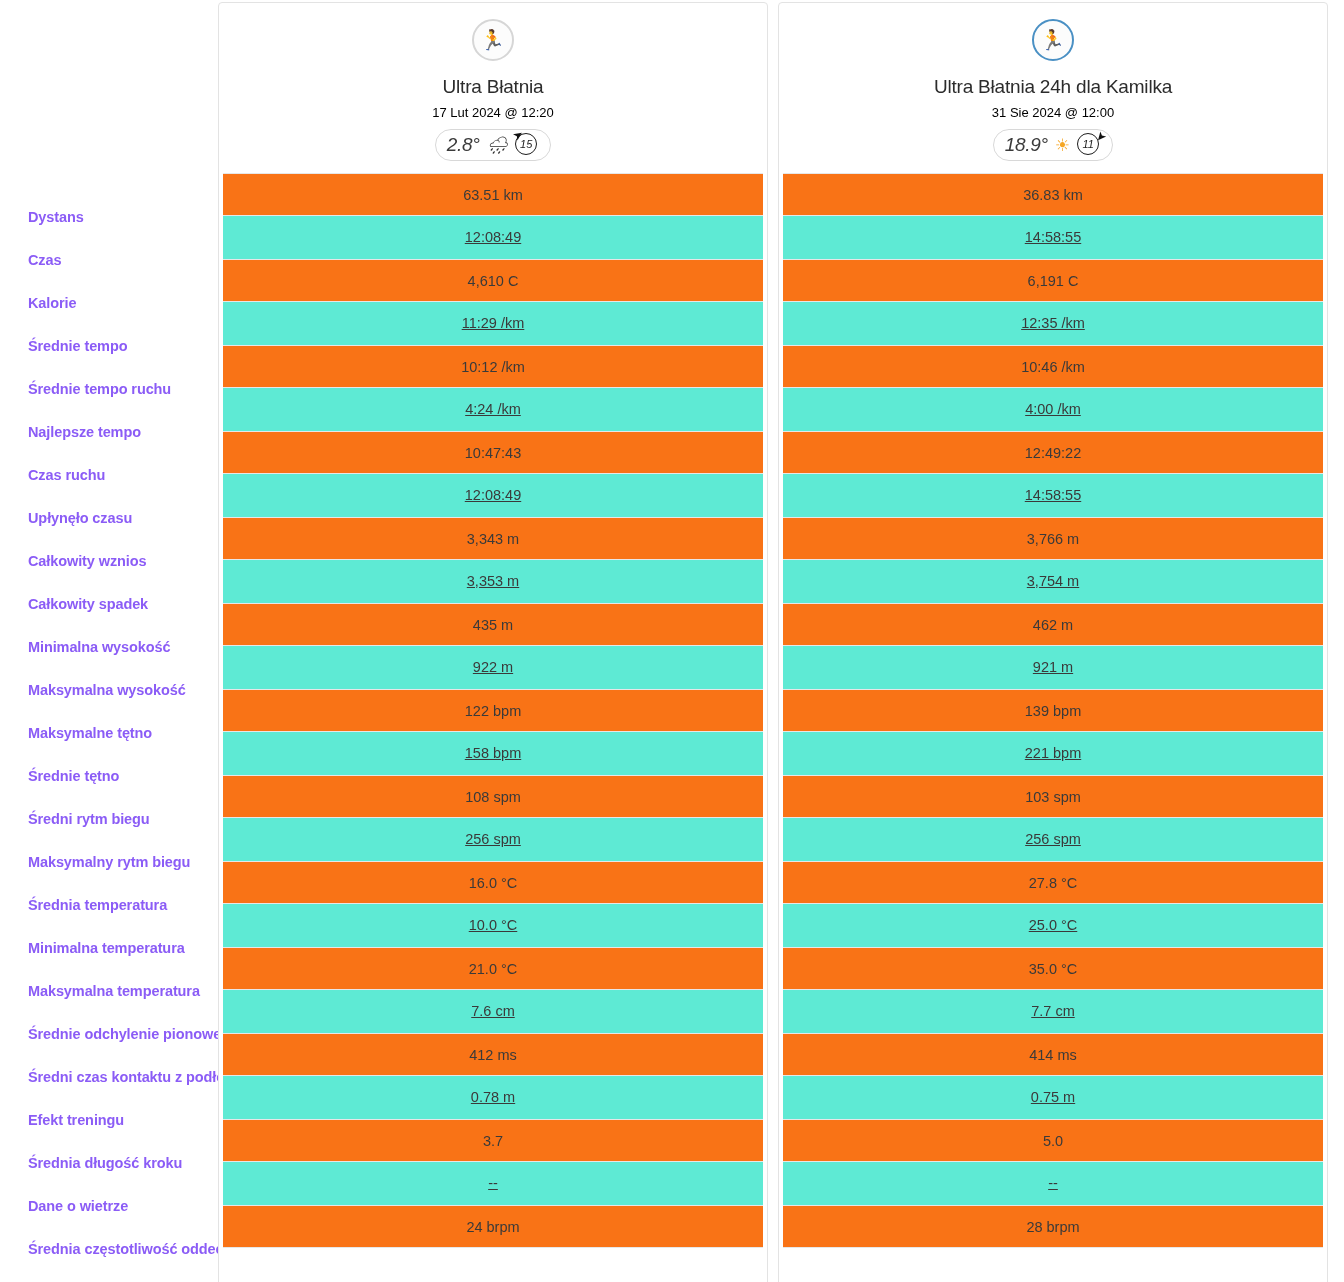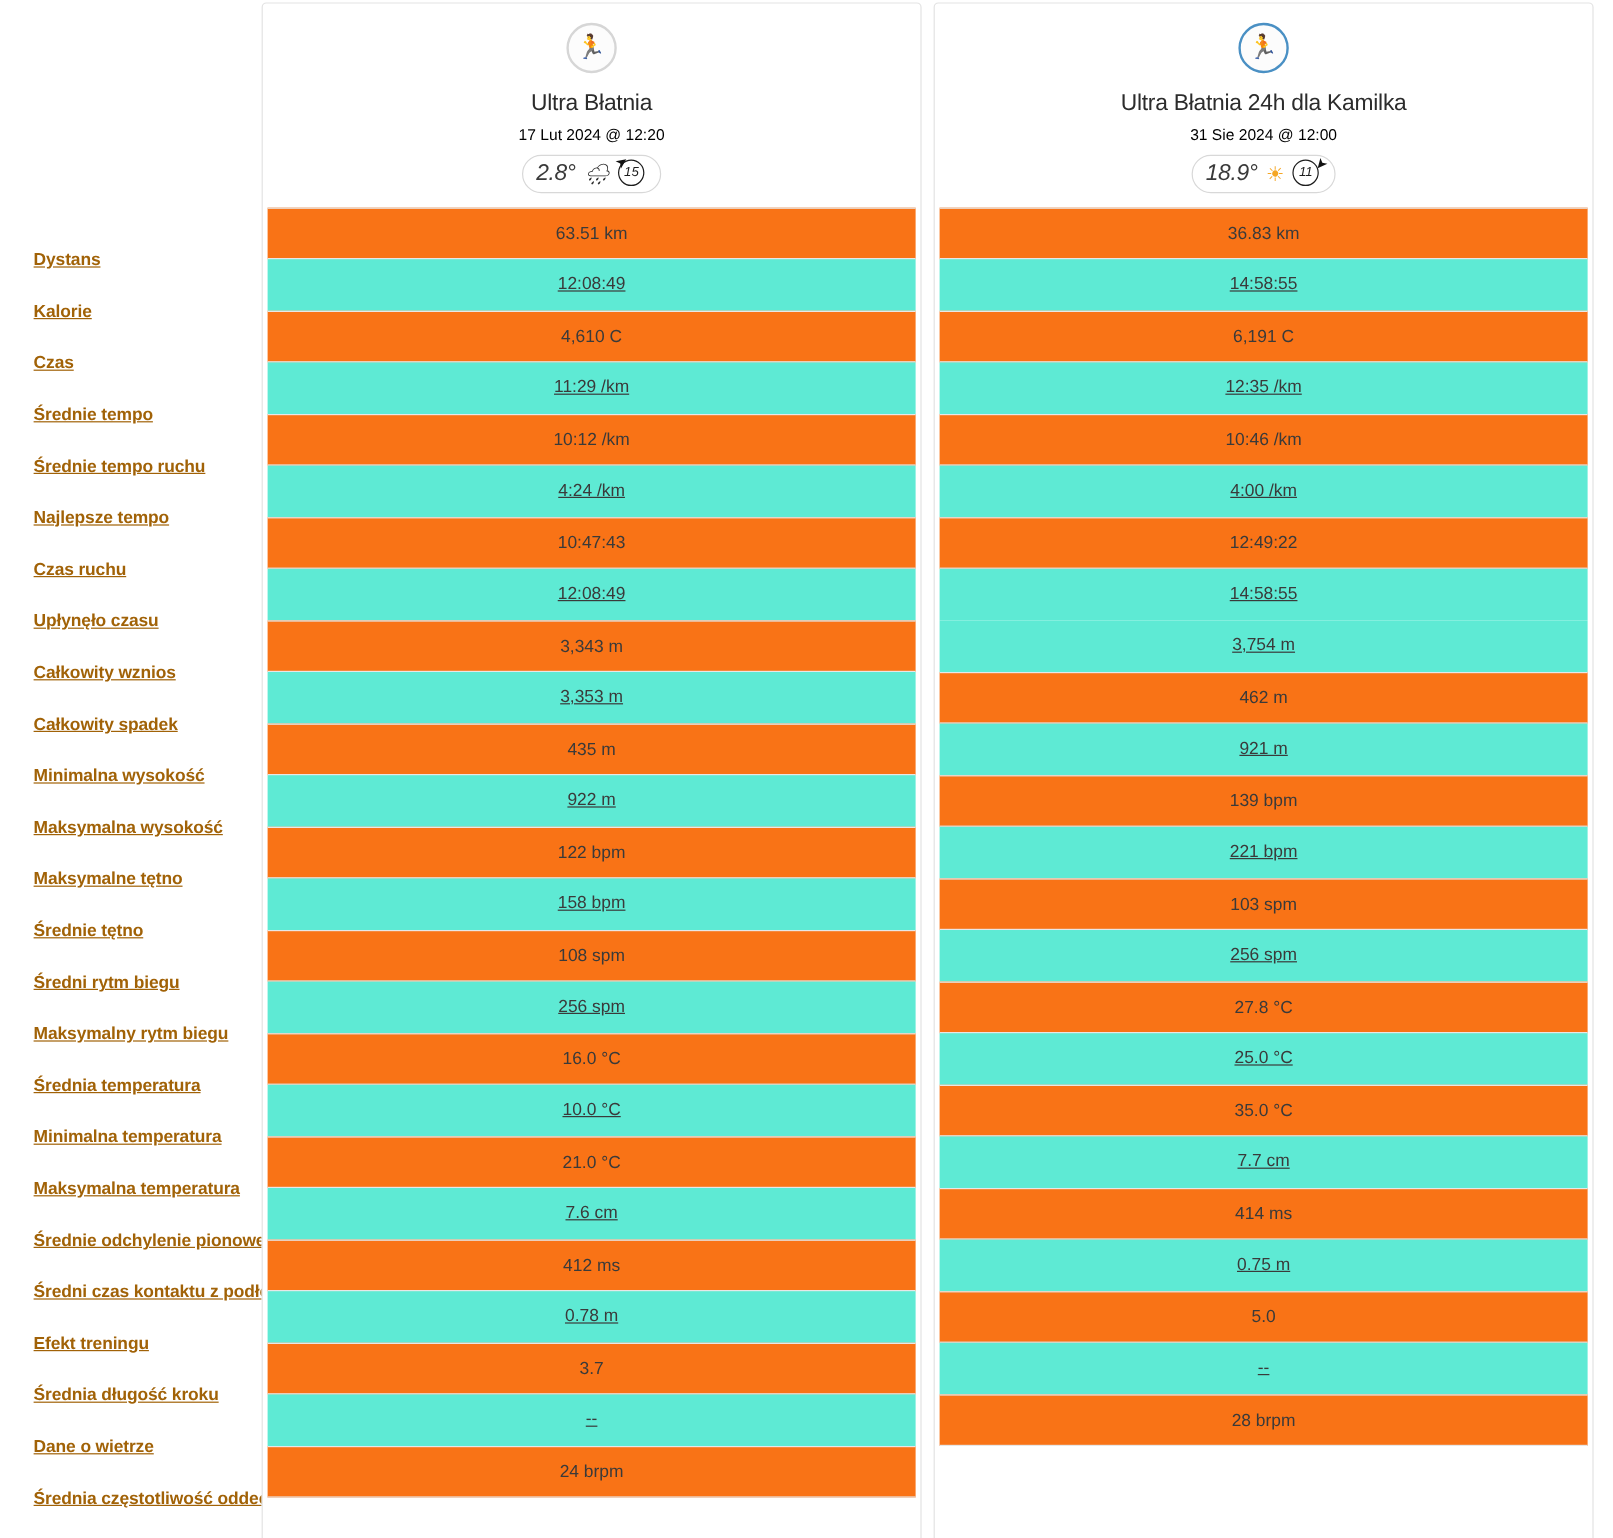--- a/index.html
+++ b/index.html
@@ -35,26 +35,25 @@
   }
   .label-spacer {
     height: 196px;
   }
   .label-cell {
     height: 43px;
     line-height: 43px;
     padding-left: 28px;
     font-size: 14.5px;
     font-weight: 600;
-    color: #a16207;
+    color: #8b5cf6;
     white-space: nowrap;
     overflow: hidden;
     box-sizing: border-box;
     letter-spacing: -0.1px;
-    text-decoration: underline;
   }
 
   
   .card {
     position: absolute;
     top: 2px;
     width: 550px;
     height: 1290px;
     background: #ffffff;
     border: 1px solid #e3e3e3;
@@ -180,22 +179,22 @@
 </style>
 </head>
 <body>
 
 <div class="compare-wrap">
 
   <div class="label-col">
     <div class="label-spacer"></div>
     <div id="label-list">
         <div class="label-cell">Dystans</div>
+        <div class="label-cell">Czas</div>
         <div class="label-cell">Kalorie</div>
-        <div class="label-cell">Czas</div>
         <div class="label-cell">Średnie tempo</div>
         <div class="label-cell">Średnie tempo ruchu</div>
         <div class="label-cell">Najlepsze tempo</div>
         <div class="label-cell">Czas ruchu</div>
         <div class="label-cell">Upłynęło czasu</div>
         <div class="label-cell">Całkowity wznios</div>
         <div class="label-cell">Całkowity spadek</div>
         <div class="label-cell">Minimalna wysokość</div>
         <div class="label-cell">Maksymalna wysokość</div>
         <div class="label-cell">Maksymalne tętno</div>
@@ -277,20 +276,21 @@
     </div>
     <div class="stats" id="stats-1">
         <div class="stat-row odd">36.83 km</div>
         <div class="stat-row even">14:58:55</div>
         <div class="stat-row odd">6,191 C</div>
         <div class="stat-row even">12:35 /km</div>
         <div class="stat-row odd">10:46 /km</div>
         <div class="stat-row even">4:00 /km</div>
         <div class="stat-row odd">12:49:22</div>
         <div class="stat-row even">14:58:55</div>
+        <div class="stat-row odd">3,766 m</div>
         <div class="stat-row even">3,754 m</div>
         <div class="stat-row odd">462 m</div>
         <div class="stat-row even">921 m</div>
         <div class="stat-row odd">139 bpm</div>
         <div class="stat-row even">221 bpm</div>
         <div class="stat-row odd">103 spm</div>
         <div class="stat-row even">256 spm</div>
         <div class="stat-row odd">27.8 °C</div>
         <div class="stat-row even">25.0 °C</div>
         <div class="stat-row odd">35.0 °C</div>

